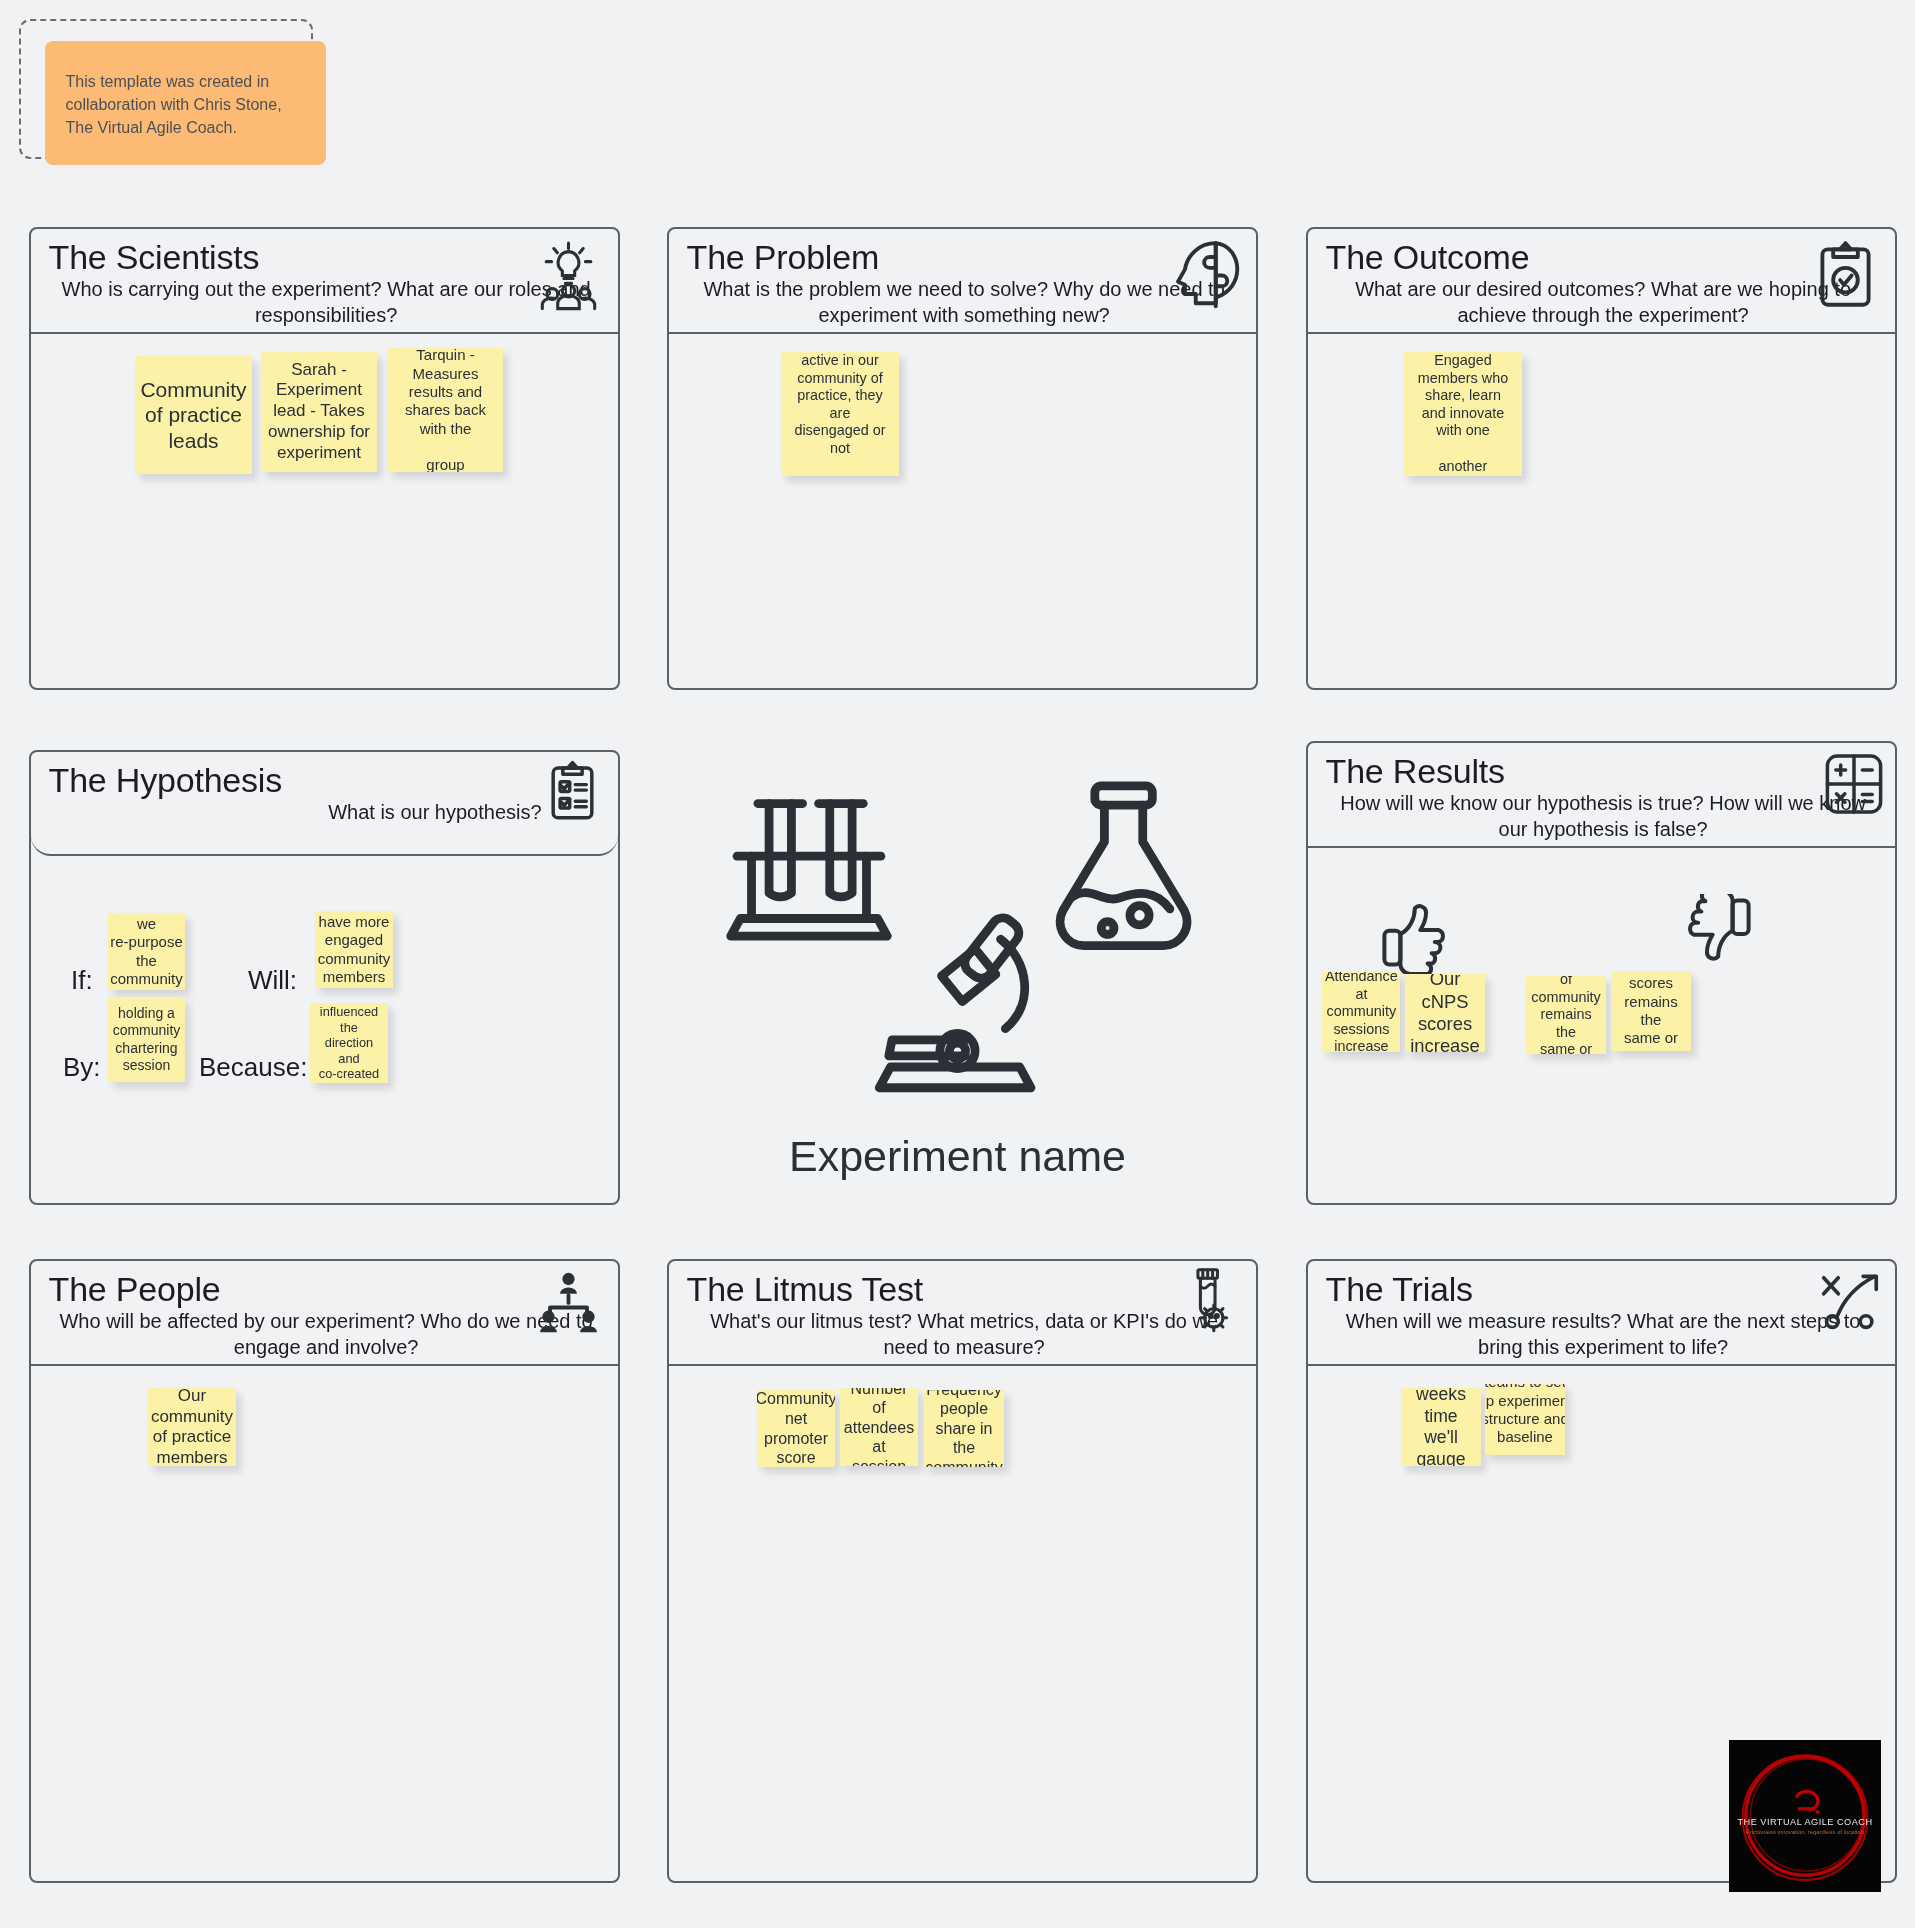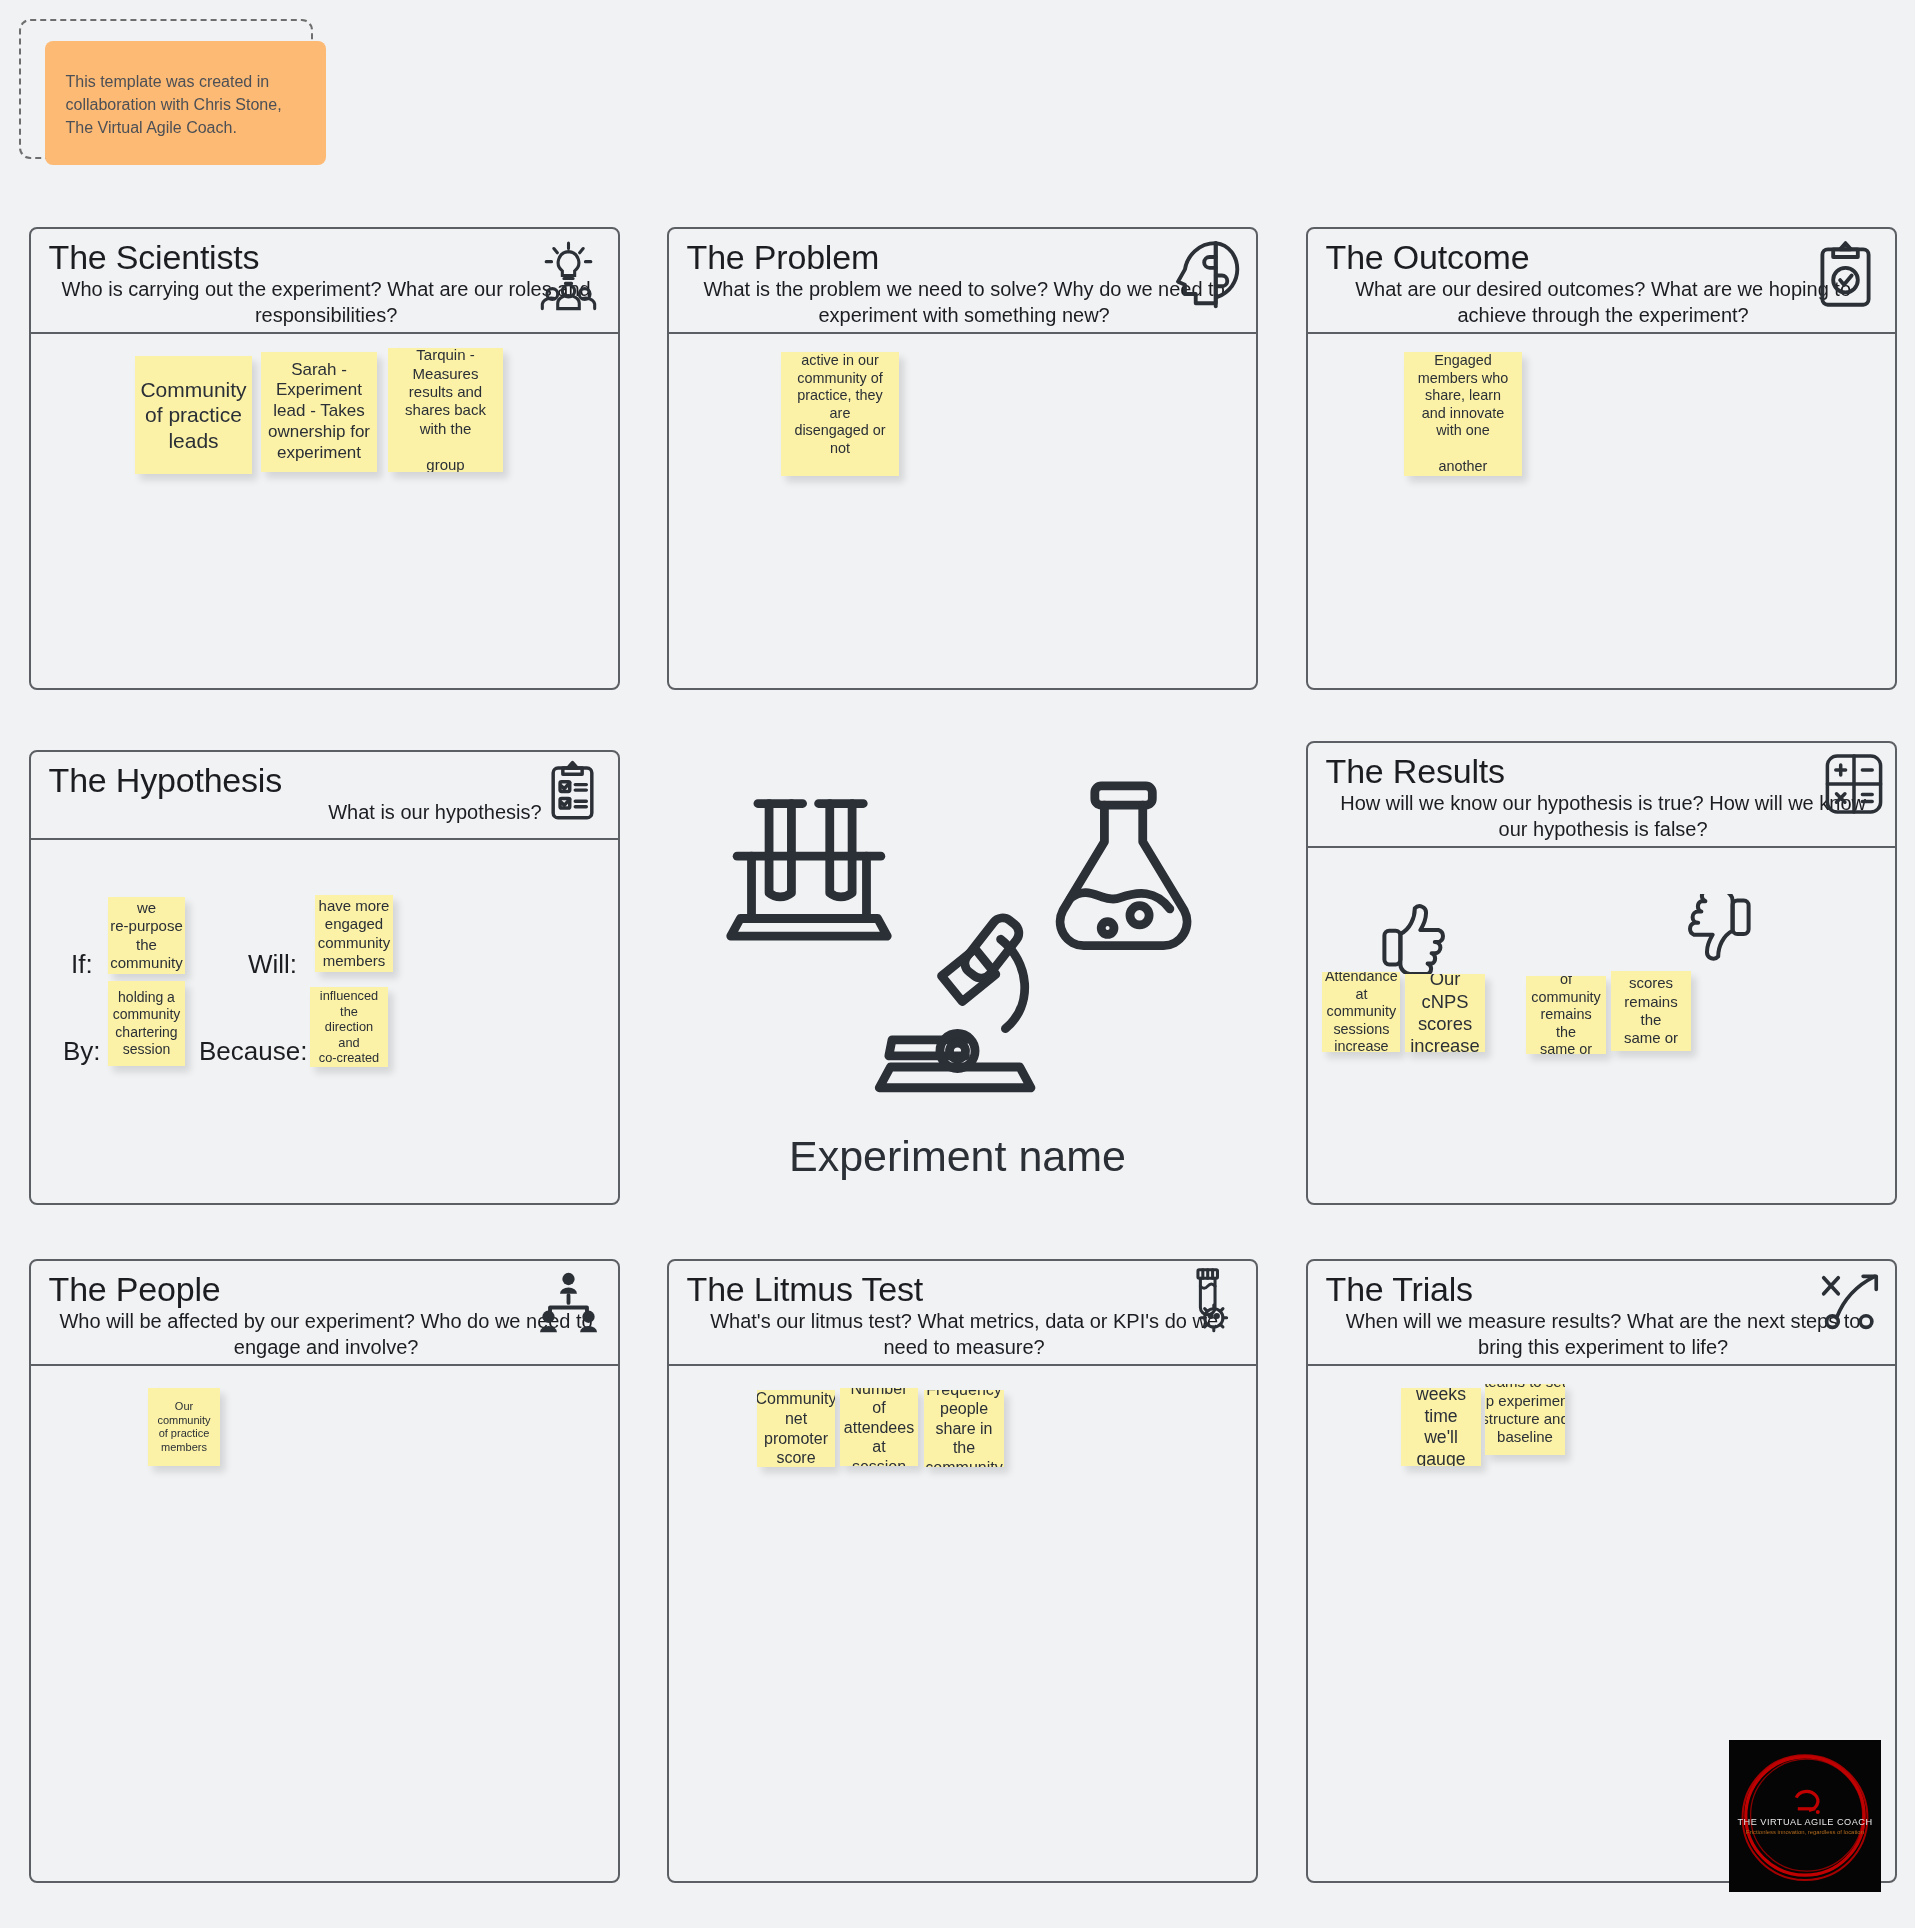--- a/index.html
+++ b/index.html
@@ -241,21 +241,21 @@
 members who
 share, learn
 and innovate
 with one
 
 another</div>
   </div>
 </div>
 
 <div class="panel" style="left:29px; top:750px; width:591px; height:455px;">
-  <div class="panel-head" style="height:88px;">
+  <div class="panel-head" style="height:104px;border-radius:20px;">
     <div class="panel-title">The Hypothesis</div>
     <div class="panel-sub one-line">What is our hypothesis?</div>
     <span class="panel-icon" style="top:4.8px; width:69px; height:69px;">
       <svg viewBox="0 0 100 100" fill="none" stroke="#2b2f36" stroke-width="5" stroke-linejoin="round" stroke-linecap="round">
         <rect x="22" y="16" width="56" height="72" rx="7"></rect>
         <path d="M36 16 h28 v9 H36 z"></path>
         <path d="M50 8 l7 8 H43 z"></path>
         <rect x="32" y="36" width="14" height="14" rx="2"></rect>
         <path d="M34 42 l4 4 l8 -9"></path>
         <path d="M54 40 h16 M54 48 h16"></path>
@@ -353,21 +353,21 @@
         <path d="M39 32 a11 8 0 0 1 22 0 z" fill="#2b2f36" stroke="none"></path>
         <path d="M50 34 v10 M26 56 v-6 h48 v6"></path>
         <circle cx="24" cy="62" r="8" fill="#2b2f36" stroke="none"></circle>
         <path d="M13 82 a11 8 0 0 1 22 0 z" fill="#2b2f36" stroke="none"></path>
         <circle cx="76" cy="62" r="8" fill="#2b2f36" stroke="none"></circle>
         <path d="M65 82 a11 8 0 0 1 22 0 z" fill="#2b2f36" stroke="none"></path>
       </svg>
     </span>
   </div>
   <div class="panel-body">
-    <div class="note" style="left:117px; top:22.3px; width:72px; height:78px; font-size:11px;">Our
+    <div class="note" style="left:117px; top:22.3px; width:88px; height:78px; font-size:17px;">Our
 community
 of practice
 members</div>
   </div>
 </div>
 
 <div class="panel" style="left:667px; top:1259px; width:591px; height:624px;">
   <div class="panel-head">
     <div class="panel-title">The Litmus Test</div>
     <div class="panel-sub">What's our litmus test? What metrics, data or KPI's do we need to measure?</div>

